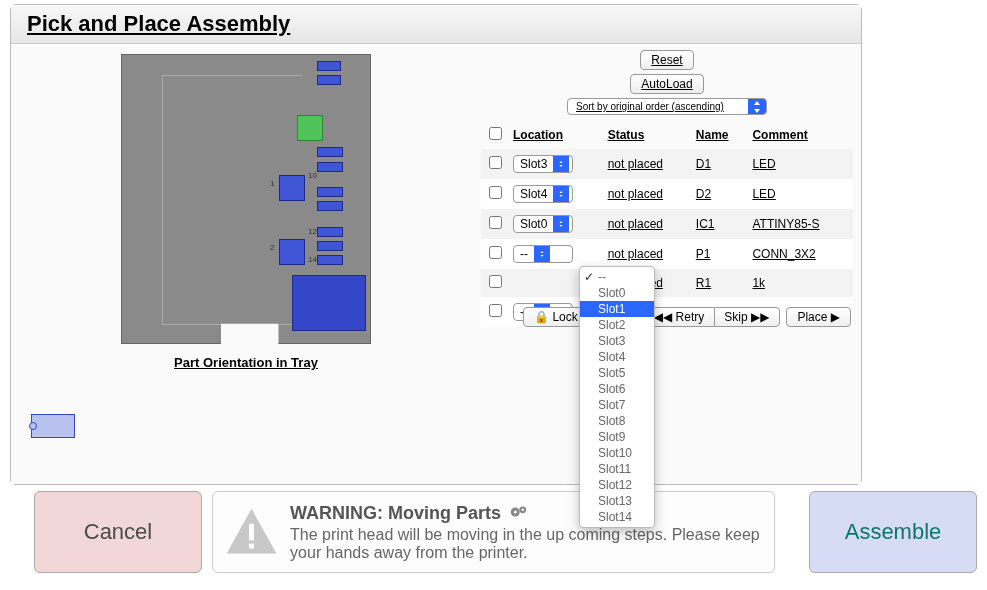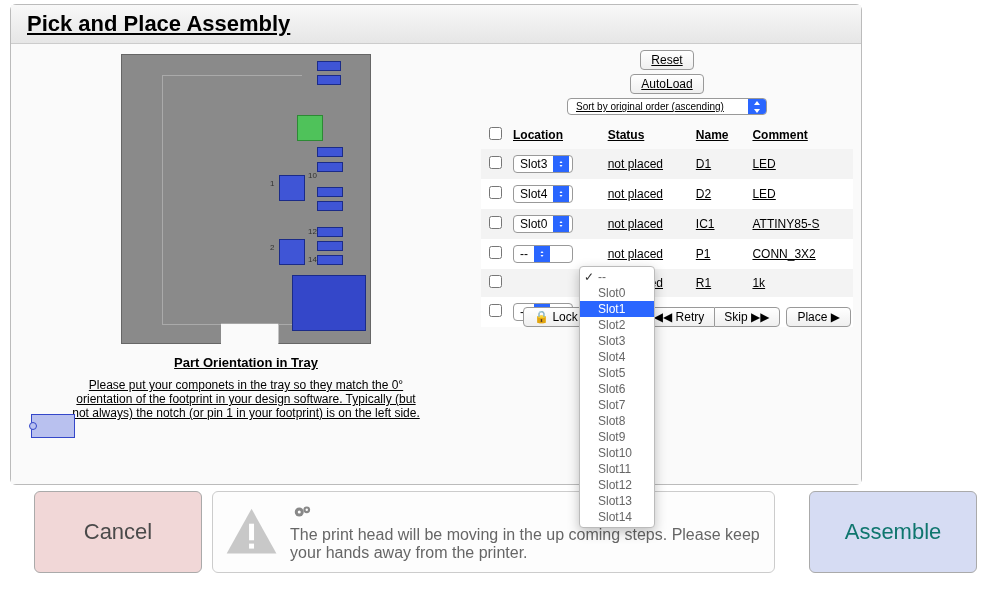--- a/index.html
+++ b/index.html
@@ -170,21 +170,20 @@
             <div class="slotlabel" style="left: 186px; top: 116px;">10</div>
             <div class="slotlabel" style="left: 186px; top: 172px;">12</div>
             <div class="slotlabel" style="left: 186px; top: 200px;">14</div>
             <div class="slotlabel" style="left: 148px; top: 124px;">1</div>
             <div class="slotlabel" style="left: 148px; top: 188px;">2</div>
           </div>
       </div>
       <div class="ref-chip"></div>
       <div class="left-note">
         <h4>Part Orientation in Tray</h4>
-        <div>Please put your componets in the tray so they match the 0° orientation of the footprint in your design software. Typically (but not always) the notch (or pin 1 in your footprint) is on the left side.</div>
       </div>
     </div>
 
     <div class="right-pane">
       <div class="toolbar">
         <button class="btn">Reset</button>
         <button class="btn">AutoLoad</button>
         <div class="sel-wrap">
           <span class="seltext">Sort by original order (ascending)</span>
           <span class="selbtn">
@@ -323,20 +322,21 @@
 <div class="footer">
   <div class="big-btn cancel">Cancel</div>
   <div class="warn-box">
     <svg class="warn-icon" viewBox="0 0 64 64">
       <path fill="#c8c8c8" d="M32 4 L62 58 H2 Z"></path>
       <rect x="29" y="22" width="6" height="20" fill="#fff"></rect>
       <rect x="29" y="46" width="6" height="6" fill="#fff"></rect>
     </svg>
     <div>
       <h3>
+        <span>WARNING: Moving Parts</span>
         <span class="gear">
           <svg width="18" height="14" viewBox="0 0 24 18">
               <g fill="#888">
                 <circle cx="7" cy="9" r="6"></circle>
                 <circle cx="7" cy="9" r="2" fill="#fdfdfd"></circle>
                 <circle cx="17" cy="6" r="4.5"></circle>
                 <circle cx="17" cy="6" r="1.6" fill="#fdfdfd"></circle>
               </g>
             </svg>
         </span>

